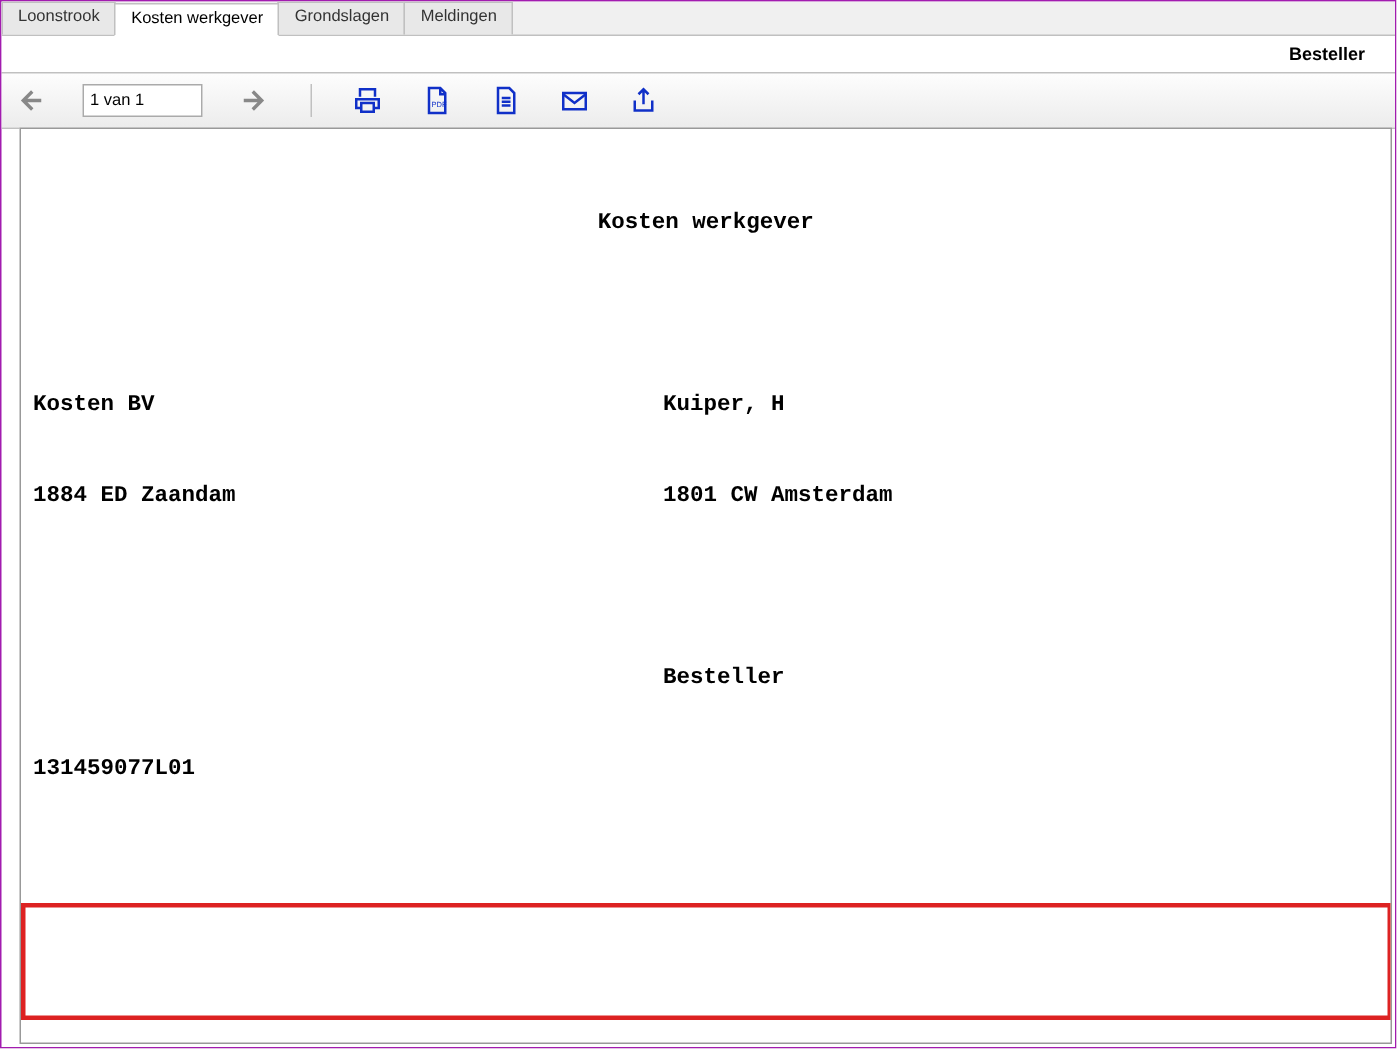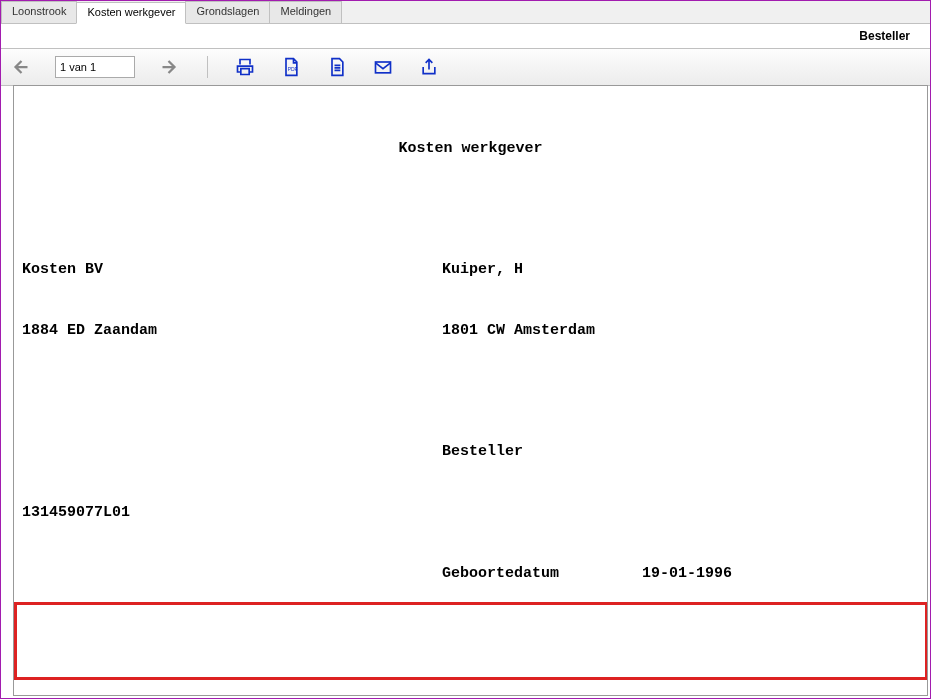--- a/index.html
+++ b/index.html
@@ -199,24 +199,20 @@
         <div class="col-val">1801 CW Amsterdam</div>
       </div>
       <div class="row">&nbsp;</div>
       <div class="row">
         <div class="col-label"></div>
         <div class="col-val">Besteller</div>
       </div>
       <div class="row">
         <div class="col-label">131459077L01</div>
       </div>
-      <div class="row">
-        <div class="col-label"></div>
-        <div class="col-val"><span style="display:inline-block;width:200px">Geboortedatum</span><span>19-01-1996</span></div>
-      </div>
 
       
       
       
 
       
       
 
       
       

